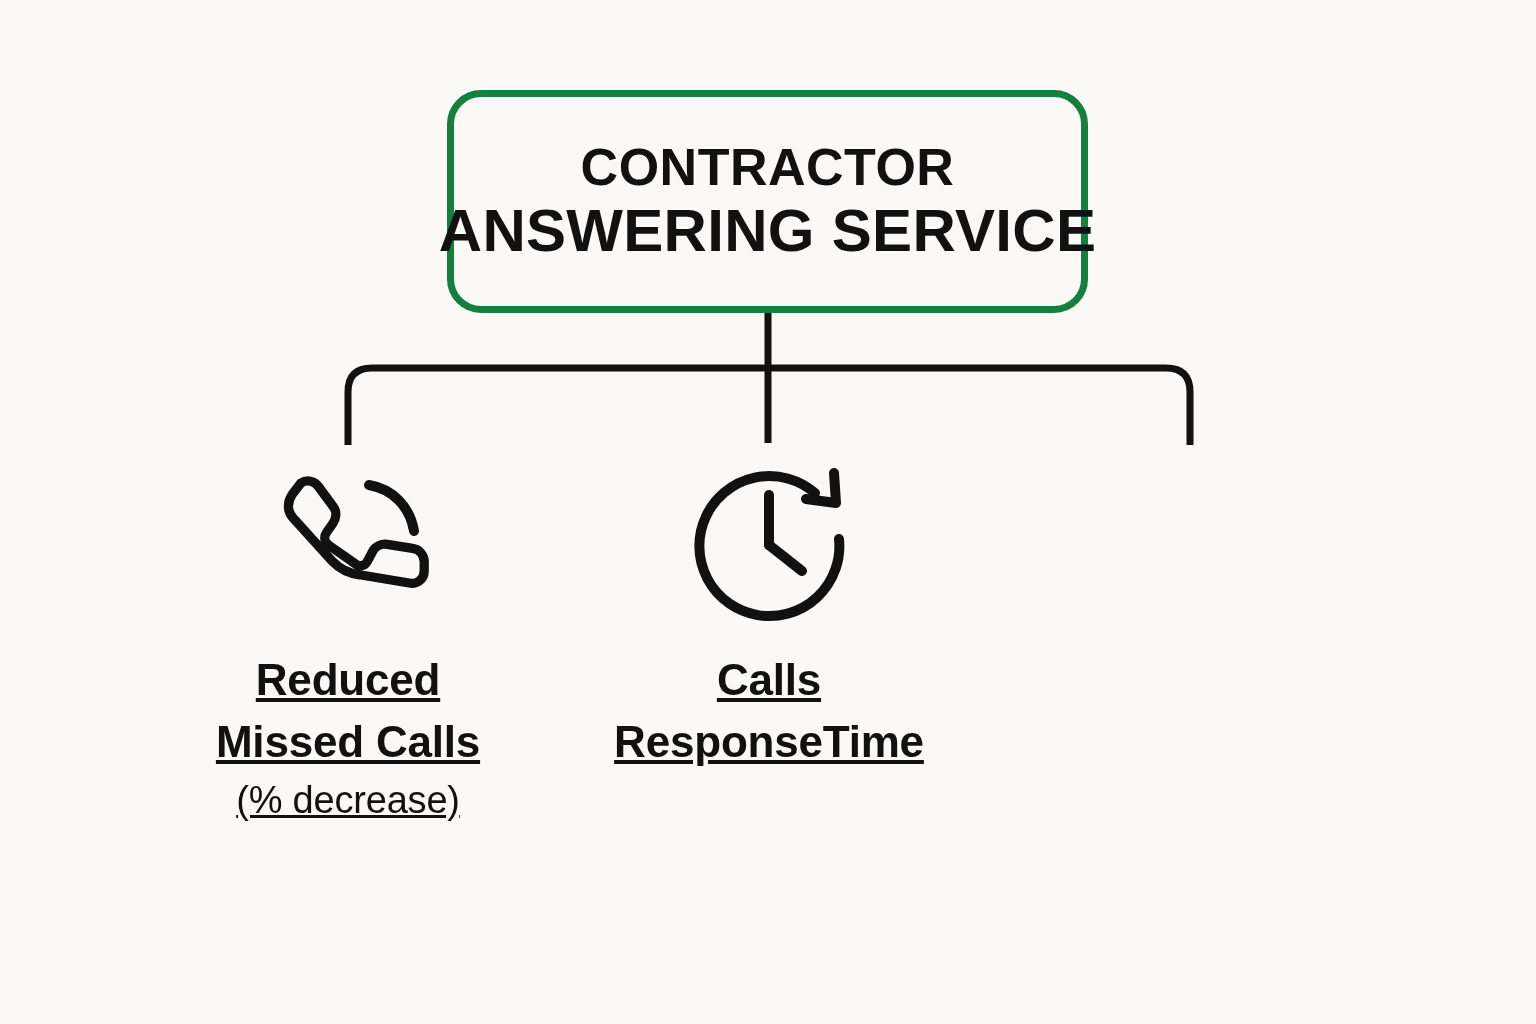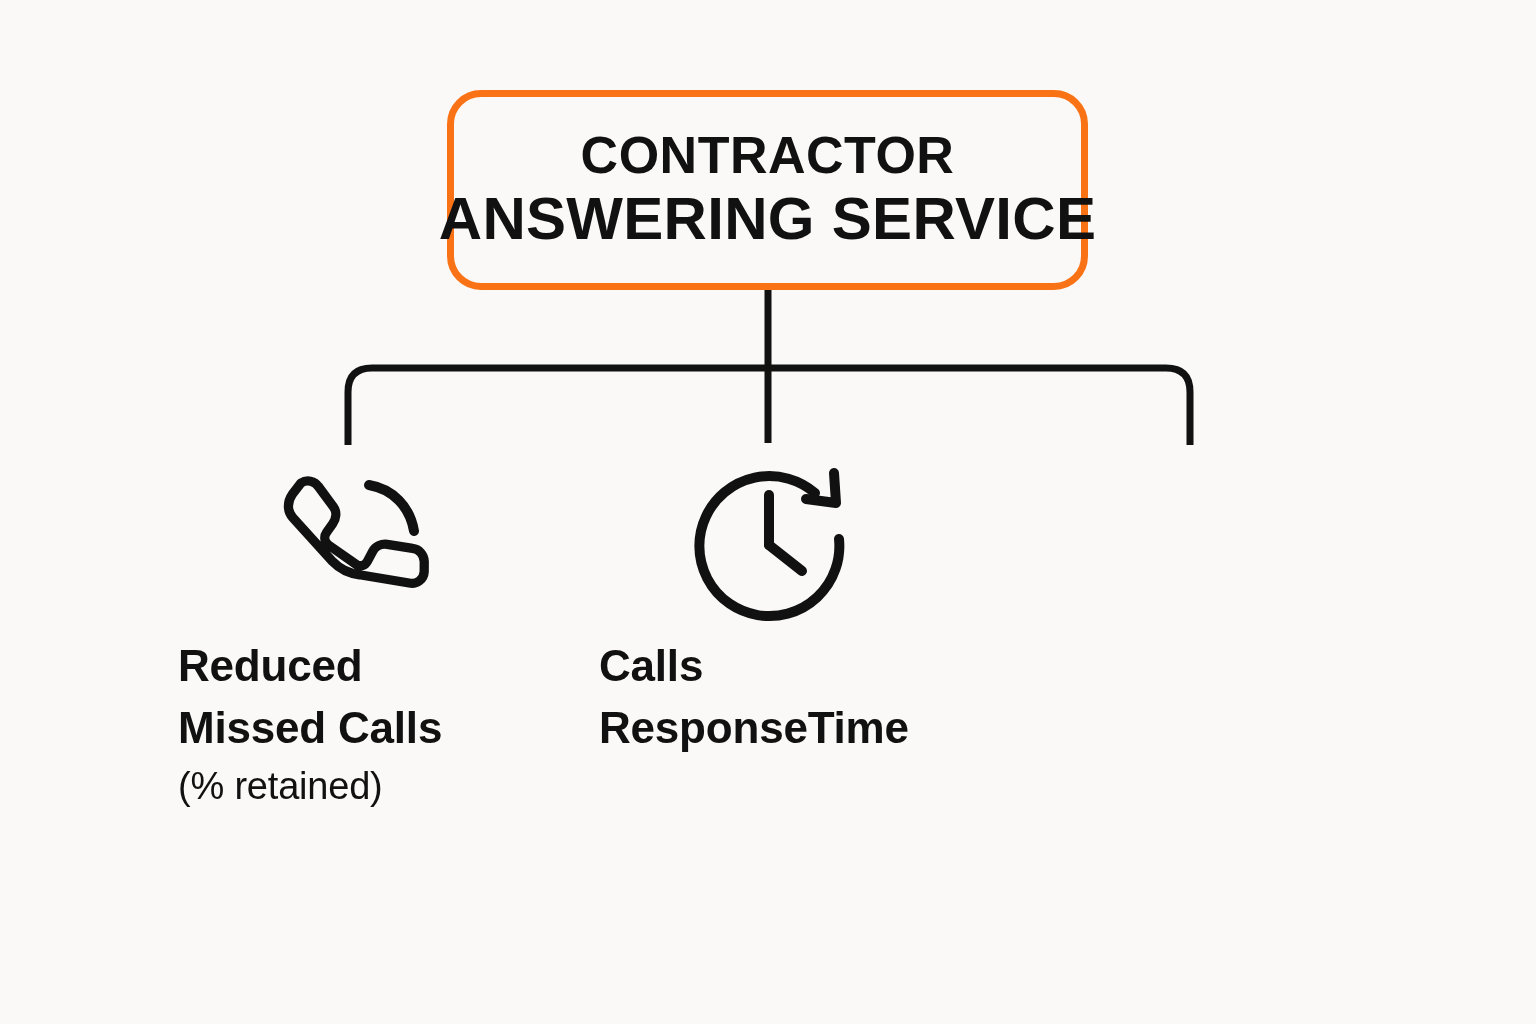--- a/index.html
+++ b/index.html
@@ -32,23 +32,23 @@
     height: 1024px;
     pointer-events: none;
   }
 
   
   #root-box {
     position: absolute;
     left: 447px;
     top: 90px;
     width: 641px;
-    height: 200px;
+    height: 223px;
     box-sizing: border-box;
-    border: 7px solid #f97316;
+    border: 7px solid #15803d;
     border-radius: 34px;
     background: #faf9f7;
     display: flex;
     flex-direction: column;
     align-items: center;
     justify-content: center;
   }
   #root-box .line1 {
     font-size: 52px;
     font-weight: bold;
@@ -80,23 +80,24 @@
   #branch-1 { left: 599px; }
   #branch-2 { left: 1020px; }
 
   .branch-icon {
     width: 170px;
     height: 170px;
     display: block;
   }
 
   .branch-labels {
-    margin-top: 10px;
-    text-align: left;
+    margin-top: 24px;
+    text-align: center;
     width: 340px;
+    text-decoration: underline;
   }
   .branch-title {
     font-size: 44px;
     font-weight: bold;
     line-height: 1.42;
     letter-spacing: -0.2px;
   }
   .branch-sub {
     font-size: 38px;
     font-weight: normal;
@@ -145,21 +146,21 @@
                  L 62 21
                  C 59 14 51 11 44 14
                  Z" transform="translate(2,0) rotate(-10 85 85) scale(0.93) translate(6,8)"></path>
         <path d="M 106 30
                  C 130 34 147 52 151 76" stroke-linecap="round"></path>
       </g>
     </svg>
     <div class="branch-labels">
       <div class="branch-title">Reduced</div>
       <div class="branch-title">Missed Calls</div>
-      <div class="branch-sub">(% retained)</div>
+      <div class="branch-sub">(% decrease)</div>
     </div>
   </div>
 
   <div class="branch" id="branch-1">
     <svg class="branch-icon" viewBox="0 0 170 170">
       <g fill="none" stroke="#111111" stroke-width="10" stroke-linecap="round" stroke-linejoin="round">
 
         <path d="M 131 38
                  A 70 70 0 1 0 155 84"></path>
 

